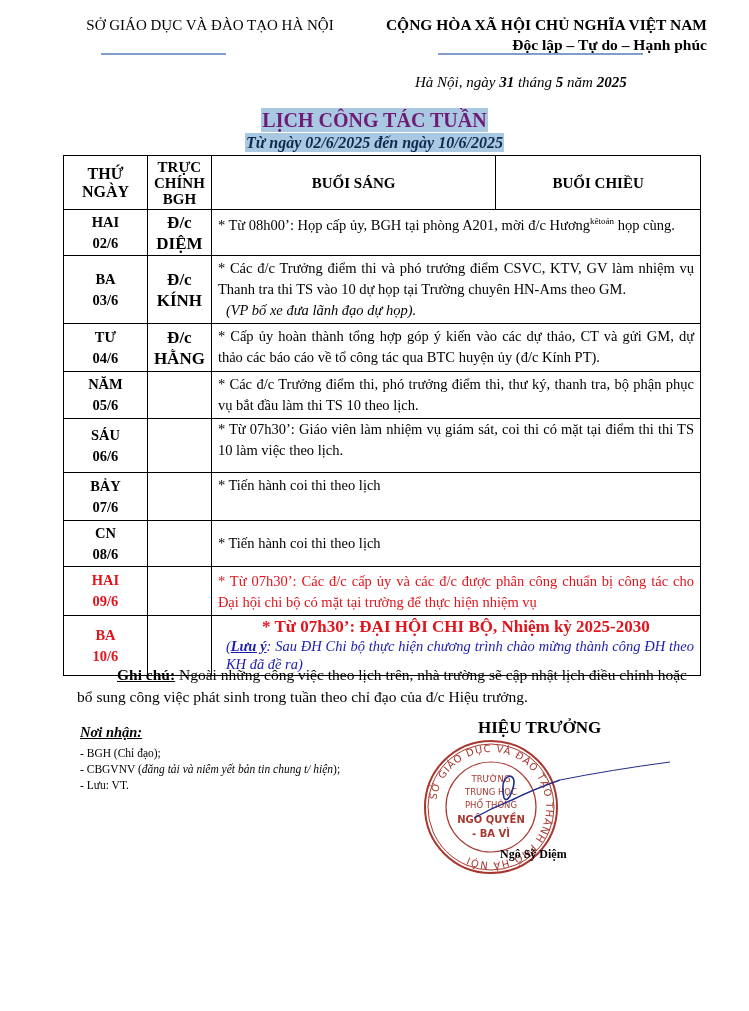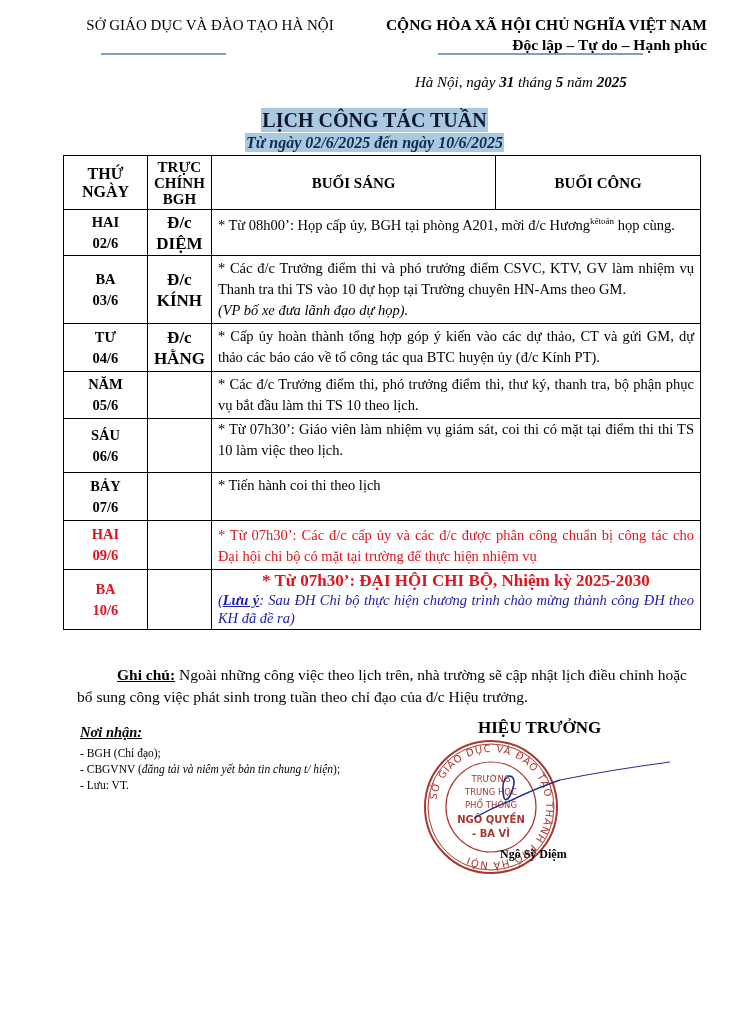--- a/index.html
+++ b/index.html
@@ -12,35 +12,35 @@
   .org2 { font-size: 15.5px; font-weight: bold; line-height: 20px; }
   .rep1 { font-size: 15.5px; font-weight: bold; line-height: 20px; }
   .rep2 { font-size: 15.5px; font-weight: bold; line-height: 20px; }
   .uline-left { position: absolute; left: 101px; top: 53px; width: 125px; height: 1.5px; background: #7f9fca; }
   .uline-right { position: absolute; left: 438px; top: 53px; width: 205px; height: 1.5px; background: #7f9fca; }
 
   .date-line { position: absolute; left: 415px; top: 74px; font-size: 15px; font-style: italic; }
   .date-line b { font-weight: bold; }
 
   .title-wrap { position: absolute; left: 0; top: 108px; width: 749px; text-align: center; }
-  .title { display: inline-block; font-size: 20px; font-weight: bold; color: #0f172a; background: #a9c9e3; line-height: 24px; padding: 0 1px; }
+  .title { display: inline-block; font-size: 20px; font-weight: bold; color: #701a75; background: #a9c9e3; line-height: 24px; padding: 0 1px; }
   .subtitle-wrap { position: absolute; left: 0; top: 133px; width: 749px; text-align: center; }
   .subtitle { display: inline-block; font-size: 16px; font-weight: bold; font-style: italic; color: #0f2a4e; background: #a9c9e3; line-height: 19px; padding: 0 1px; }
 
   table.sched { position: absolute; left: 63px; top: 155px; width: 638px; border-collapse: collapse; font-size: 14.5px; padding-left: 16px; }
   table.sched td, table.sched th { border: 1.3px solid #000; vertical-align: middle; }
   .th { font-weight: bold; text-align: center; font-size: 15px; line-height: 16px; }
   .day { text-align: center; font-weight: bold; font-size: 14.5px; line-height: 21px; }
   .duty { text-align: center; font-weight: bold; font-size: 17px; line-height: 21px; }
   .content { padding: 2px 6px 2px 6px; line-height: 21px; text-align: justify; vertical-align: top !important; }
   .red { color: #e0141c; }
   .navy { color: #1a1ab0; }
   .big-red { color: #e0141c; font-weight: bold; font-size: 17px; text-align: center; line-height: 21px; }
   .sup { font-size: 9px; vertical-align: super; line-height: 0; }
-  .it { font-style: italic; }
+  .it { font-style: italic; margin-left: 8px; }
   .note-wrap { position: absolute; left: 77px; top: 664px; width: 625px; font-size: 15.5px; line-height: 22px; }
   .note-label { font-weight: bold; text-decoration: underline; }
 
   .recv { position: absolute; left: 80px; top: 724px; font-size: 14.5px; font-weight: bold; font-style: italic; text-decoration: underline; }
   .recv-list { position: absolute; left: 80px; top: 745px; font-size: 11.5px; line-height: 16px; }
 
   .sign-title { position: absolute; left: 478px; top: 718px; font-size: 17px; font-weight: bold; }
   .stamp { position: absolute; left: 422px; top: 738px; width: 138px; height: 138px; }
   .signer { position: absolute; left: 500px; top: 847px; font-size: 12px; font-weight: bold; }
 </style>
@@ -81,21 +81,21 @@
     <td class="th" style="font-size:16px;line-height:18px;">
       <div>THỨ</div>
       <div>NGÀY</div>
     </td>
     <td class="th">
       <div>TRỰC</div>
       <div>CHÍNH</div>
       <div>BGH</div>
     </td>
     <td class="th">BUỔI SÁNG</td>
-    <td class="th">BUỔI CÔNG</td>
+    <td class="th">BUỔI CHIỀU</td>
   </tr>
 
   <tr style="height:46px">
     <td class="day">
       <div>HAI</div>
       <div>02/6</div>
     </td>
     <td class="duty">
       <div>Đ/c</div>
       <div>DIỆM</div>
@@ -160,20 +160,30 @@
     <td class="day">
       <div>BẢY</div>
       <div>07/6</div>
     </td>
     <td class="duty"></td>
     <td class="content" colspan="2">
       <div>* Tiến hành coi thi theo lịch</div>
     </td>
   </tr>
 
+  <tr style="height:46px">
+    <td class="day">
+      <div>CN</div>
+      <div>08/6</div>
+    </td>
+    <td class="duty"></td>
+    <td class="content" colspan="2" style="vertical-align:middle !important;">
+      <div>* Tiến hành coi thi theo lịch</div>
+    </td>
+  </tr>
 
   <tr style="height:46px">
     <td class="day red">
       <div>HAI</div>
       <div>09/6</div>
     </td>
     <td class="duty"></td>
     <td class="content red" colspan="2" style="padding-top:4px;">
       <div>* Từ 07h30’: Các đ/c cấp ủy và các đ/c được phân công chuẩn bị công tác cho Đại hội chi bộ có mặt tại trường để thực hiện nhiệm vụ</div>
     </td>

